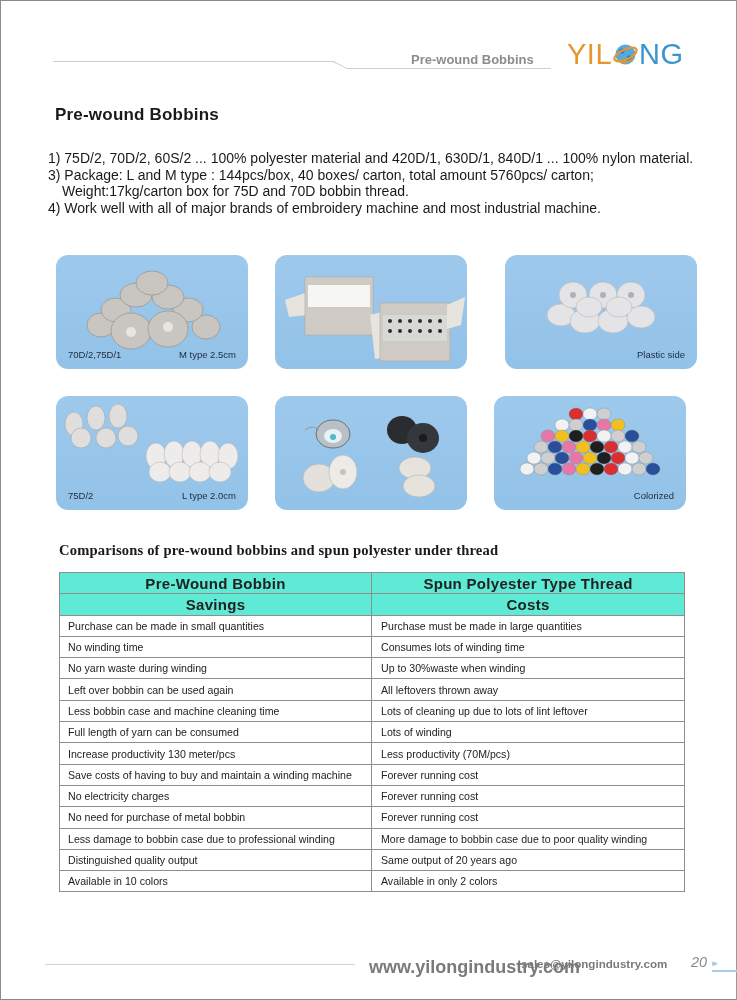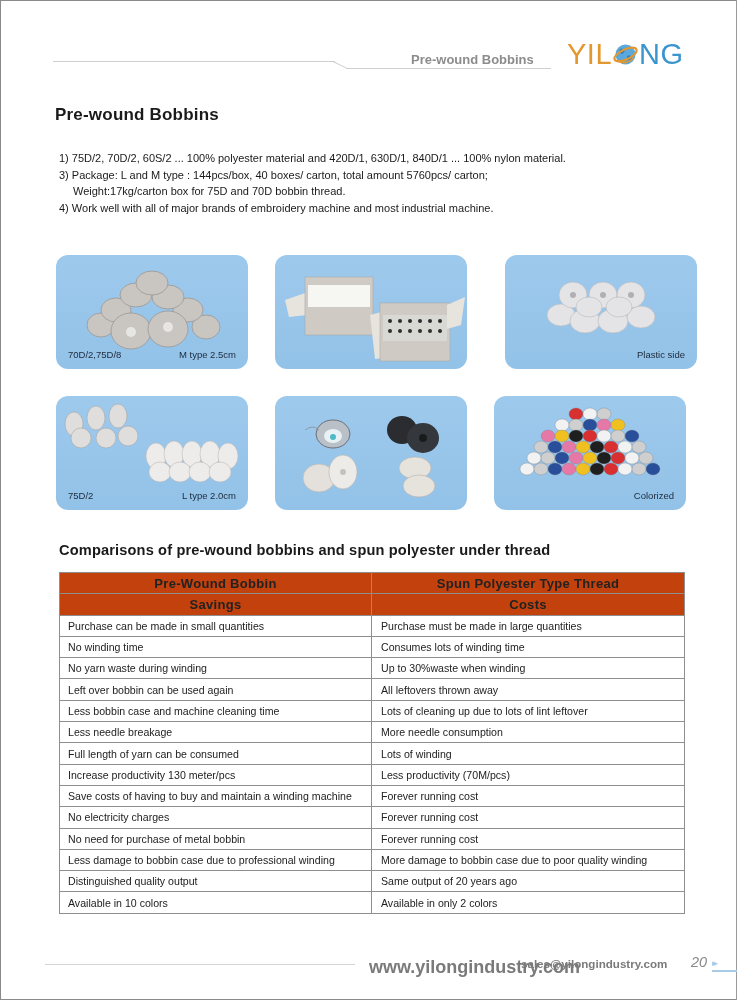--- a/index.html
+++ b/index.html
@@ -12,35 +12,35 @@
   .hdr-line-b { position: absolute; left: 346px; top: 68px; width: 205px; height: 1px; background: #cfcfcf; }
   .hdr-line-step { position: absolute; left: 333px; top: 61px; width: 15px; height: 1px; background: #cfcfcf;
                    transform-origin: left center; transform: rotate(26deg); }
   .hdr-title { position: absolute; left: 411px; top: 52px; font-size: 13px; font-weight: bold; color: #8c8c8c; }
   .logo { position: absolute; left: 567px; top: 38px; font-size: 29px; letter-spacing: 0.5px; font-weight: normal; }
   .logo .yi { color: #e3972f; }
   .logo .ng { color: #3a95cf; }
   .logo .globe { display: inline-block; width: 25px; height: 25px; position: relative; top: 3px; margin: 0 1px; }
   
   .page-title { position: absolute; left: 55px; top: 105px; font-size: 17px; font-weight: bold; color: #1a1a1a; letter-spacing: 0.2px; }
-  .spec-list { position: absolute; left: 59px; top: 150px; font-size: 11px; line-height: 16.5px; color: #1a1a1a; }
+  .spec-list { position: absolute; left: 48px; top: 150px; font-size: 14px; line-height: 16.5px; color: #1a1a1a; }
   .spec-list div { white-space: nowrap; }
   .spec-list .cont { padding-left: 14px; }
   
   .panel { position: absolute; width: 192px; height: 114px; border-radius: 12px;
            background: linear-gradient(180deg, #9dc9ec 0%, #93c2e8 100%); overflow: hidden; }
   .panel svg { position: absolute; left: 0; top: 0; }
   .panel .cap { position: absolute; bottom: 9px; font-size: 9.5px; color: #1d2a3a; }
   .cap.l { left: 12px; } .cap.r { right: 12px; }
-  .section-title { position: absolute; left: 59px; top: 542px; font-size: 14.6px; font-weight: bold; color: #1a1a1a; letter-spacing: 0.15px; }
+  .section-title { position: absolute; left: 59px; top: 542px; font-size: 14.6px; font-weight: bold; color: #1a1a1a; letter-spacing: 0.15px; font-family: Liberation Serif, serif; }
   
   table.cmp { position: absolute; left: 59px; top: 572px; width: 625px; border-collapse: collapse;
               font-size: 10.6px; color: #222; table-layout: fixed; }
   table.cmp td, table.cmp th { border: 1px solid #8e8e8e; height: 20.3px; padding: 0 8px; white-space: nowrap; overflow: hidden; }
-  table.cmp th { background: #c2410c; font-weight: bold; text-align: center; font-size: 13px; letter-spacing: 0.3px; }
+  table.cmp th { background: #5eead4; font-weight: bold; text-align: center; font-size: 15px; letter-spacing: 0.3px; }
   table.cmp col.c1 { width: 312px; } table.cmp col.c2 { width: 313px; }
   table.cmp td.rt { padding-left: 9px; }
   
   .ftr-line { position: absolute; left: 45px; top: 964px; width: 310px; height: 1px; background: #d4d4d4; }
   .ftr-web { position: absolute; left: 369px; top: 957px; font-size: 18px; font-weight: bold; color: #7a7a7a; }
   .ftr-mail { position: absolute; left: 521px; top: 957px; font-size: 11.6px; font-weight: bold; color: #7a7a7a; }
   .ftr-page { position: absolute; left: 691px; top: 954px; font-size: 14.5px; color: #8a8a8a; font-style: italic; }
   .ftr-arrows { position: absolute; left: 712px; top: 958px; font-size: 9px; color: #a8cbe8; letter-spacing: -3px; }
   .ftr-blue { position: absolute; left: 712px; top: 970px; width: 25px; height: 2px; background: #a8cbe8; }
 </style>
@@ -81,21 +81,21 @@
         <ellipse cx="112" cy="42" rx="16" ry="12"></ellipse>
       <ellipse cx="96" cy="28" rx="16" ry="12"></ellipse>
       <ellipse cx="75" cy="76" rx="20" ry="18"></ellipse>
         <ellipse cx="112" cy="74" rx="20" ry="18"></ellipse>
     </g>
     <g fill="#e8e6e2">
         <circle cx="75" cy="77" r="5"></circle>
         <circle cx="112" cy="72" r="5"></circle>
       </g>
   </svg>
-  <span class="cap l">70D/2,75D/8</span>
+  <span class="cap l">70D/2,75D/1</span>
   <span class="cap r">M type 2.5cm</span>
 </div>
 
 <div class="panel" style="left:275px;top:255px;">
   <svg width="192" height="114">
     <polygon points="10,45 30,38 32,60 14,62" fill="#e7e4de"></polygon>
     <rect x="30" y="22" width="68" height="58" fill="#cfcac4" stroke="#aaa" stroke-width="0.6"></rect>
     <rect x="33" y="30" width="62" height="22" fill="#f6f6f2"></rect>
     <polygon points="95,60 126,52 132,100 100,104" fill="#e7e4de"></polygon>
     <rect x="105" y="48" width="70" height="58" fill="#cfcac4" stroke="#aaa" stroke-width="0.6"></rect>
@@ -262,24 +262,20 @@
       </tr>
       <tr>
         <td>Left over bobbin can be used again</td>
         <td class="rt">All leftovers thrown away</td>
       </tr>
       <tr>
         <td>Less bobbin case and machine cleaning time</td>
         <td class="rt">Lots of cleaning up due to lots of lint leftover</td>
       </tr>
       <tr>
-        <td>Less needle breakage</td>
-        <td class="rt">More needle consumption</td>
-      </tr>
-      <tr>
         <td>Full length of yarn can be consumed</td>
         <td class="rt">Lots of winding</td>
       </tr>
       <tr>
         <td>Increase productivity 130 meter/pcs</td>
         <td class="rt">Less productivity (70M/pcs)</td>
       </tr>
       <tr>
         <td>Save costs of having to buy and maintain a winding machine</td>
         <td class="rt">Forever running cost</td>

